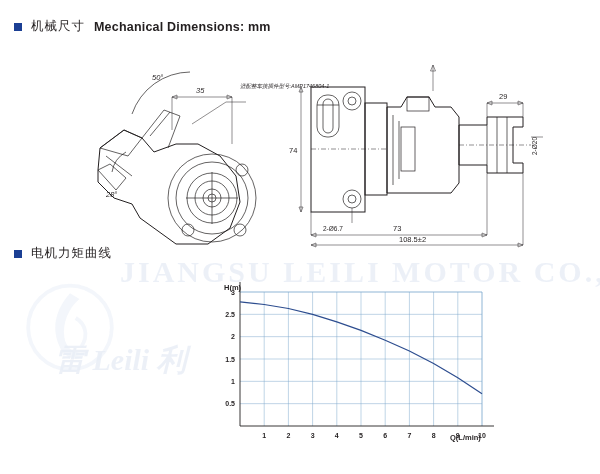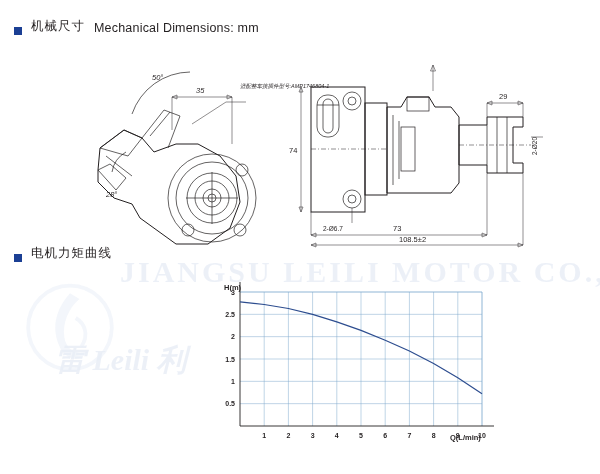--- a/index.html
+++ b/index.html
@@ -7,33 +7,33 @@
     width:600px;height:474px;
     background:#ffffff;
     font-family:"Liberation Sans", sans-serif;
     position:relative;
     overflow:hidden;
     color:#231f20;
   }
   .sec-head{
     position:absolute;
     display:flex;
-    align-items:flex-end;
+    align-items:center;
     gap:9px;
     font-size:12.5px;
     color:#231f20;
     white-space:nowrap;
   }
   .sec-head .bullet{
     width:8px;height:8px;
     background:#1b3f94;
     display:inline-block;
   }
   .sec-head .cn{letter-spacing:1px;}
-  .sec-head .en{letter-spacing:0.2px;}
+  .sec-head .en{letter-spacing:0.2px;font-weight:bold;}
   #head-mech{left:14px;top:18px;}
   #head-torque{left:14px;top:245px;}
 
   
   #watermark{
     position:absolute;
     left:0;top:95px;
     width:600px;height:290px;
     pointer-events:none;
     opacity:0.30;

